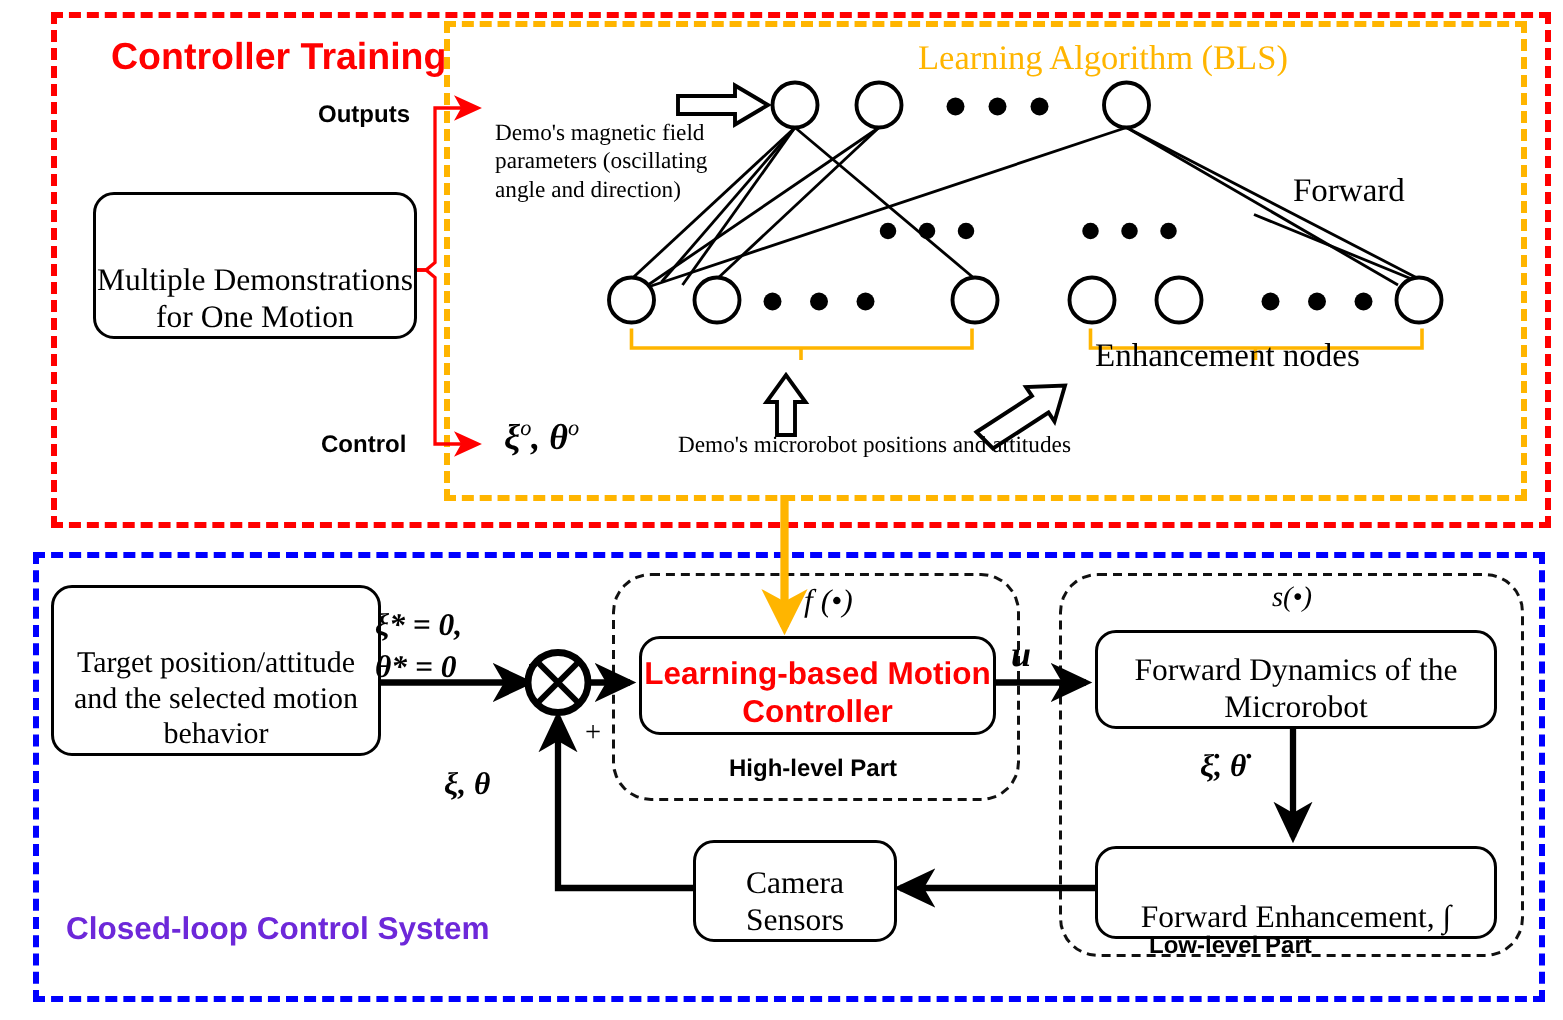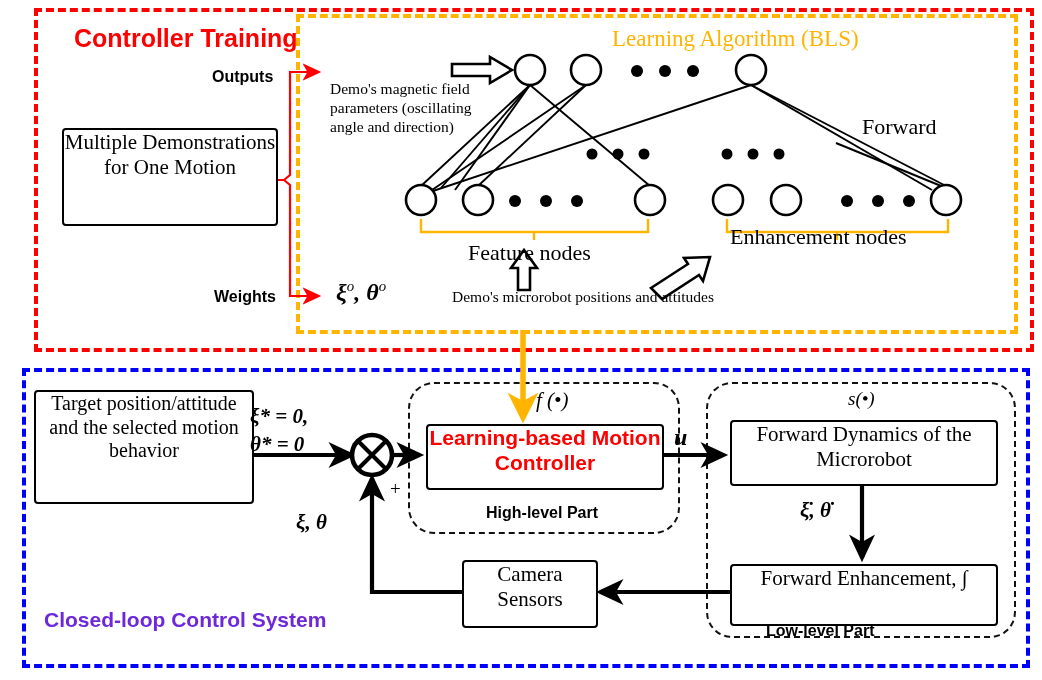--- a/index.html
+++ b/index.html
@@ -13,22 +13,22 @@
   .frame-yellow{position:absolute;left:296px;top:14px;width:722px;height:320px;
       border:4px dashed #ffb500;box-sizing:border-box;}
   .frame-blue{position:absolute;left:22px;top:368px;width:1008px;height:300px;
       border:4px dashed #0000ff;box-sizing:border-box;}
   .frame-hl{position:absolute;left:408px;top:382px;width:272px;height:152px;
       border:2px dashed #111;border-radius:26px;box-sizing:border-box;}
   .frame-ll{position:absolute;left:706px;top:382px;width:310px;height:256px;
       border:2px dashed #111;border-radius:26px;box-sizing:border-box;}
 
   
-  .box{position:absolute;border:2.5px solid #000;border-radius:4px;background:#fff;
-      display:flex;align-items:flex-start;justify-content:center;text-align:center;
+  .box{position:absolute;border:2.5px solid #000;border-radius:14px;background:#fff;
+      display:flex;align-items:flex-end;justify-content:center;text-align:center;
       font-family:"Liberation Serif",serif;line-height:1.18;color:#000;}
   #box-demos{left:62px;top:128px;width:212px;height:94px;font-size:21px;}
   #box-target{left:34px;top:390px;width:216px;height:110px;font-size:20px;}
   #box-controller{left:426px;top:424px;width:234px;height:62px;font-size:21px;
       font-weight:bold;color:#ff0000;font-family:"Liberation Sans",sans-serif;}
   #box-fdyn{left:730px;top:420px;width:264px;height:62px;font-size:21px;}
   #box-fkin{left:730px;top:564px;width:264px;height:58px;font-size:21px;}
   #box-camera{left:462px;top:560px;width:132px;height:64px;font-size:21px;}
 
   
@@ -206,34 +206,33 @@
   <div class="box" id="box-camera">
     <span>Camera Sensors</span>
   </div>
 
   <div class="lbl" id="t-ctrl-train">Controller Training</div>
 
   <div class="lbl" id="t-learnalg">Learning Algorithm (BLS)</div>
 
   <div class="lbl" id="t-outputs">Outputs</div>
 
-  <div class="lbl" id="t-inputs">Weights</div>
+  <div class="lbl" id="t-inputs">Control</div>
 
 
   <div class="lbl" id="t-demo-mag">Demo's magnetic field parameters (oscillating angle and direction)</div>
 
   <div class="lbl" id="t-xo">
     <i>ξ</i><sup class="o">o</sup>, <i>θ</i><sup class="o">o</sup>
   </div>
 
   <div class="lbl" id="t-demo-pos">Demo's microrobot positions and attitudes</div>
 
   <div class="lbl" id="t-weights">Forward</div>
 
-  <div class="lbl" id="t-feature">Feature nodes</div>
 
   <div class="lbl" id="t-enhance">Enhancement nodes</div>
 
   <div class="lbl" id="t-closedloop">Closed-loop Control System</div>
 
   <div class="lbl" id="t-xistar">ξ* = 0,</div>
 
   <div class="lbl" id="t-thstar">θ* = 0</div>
 
   <div class="lbl" id="t-minus">-</div>

